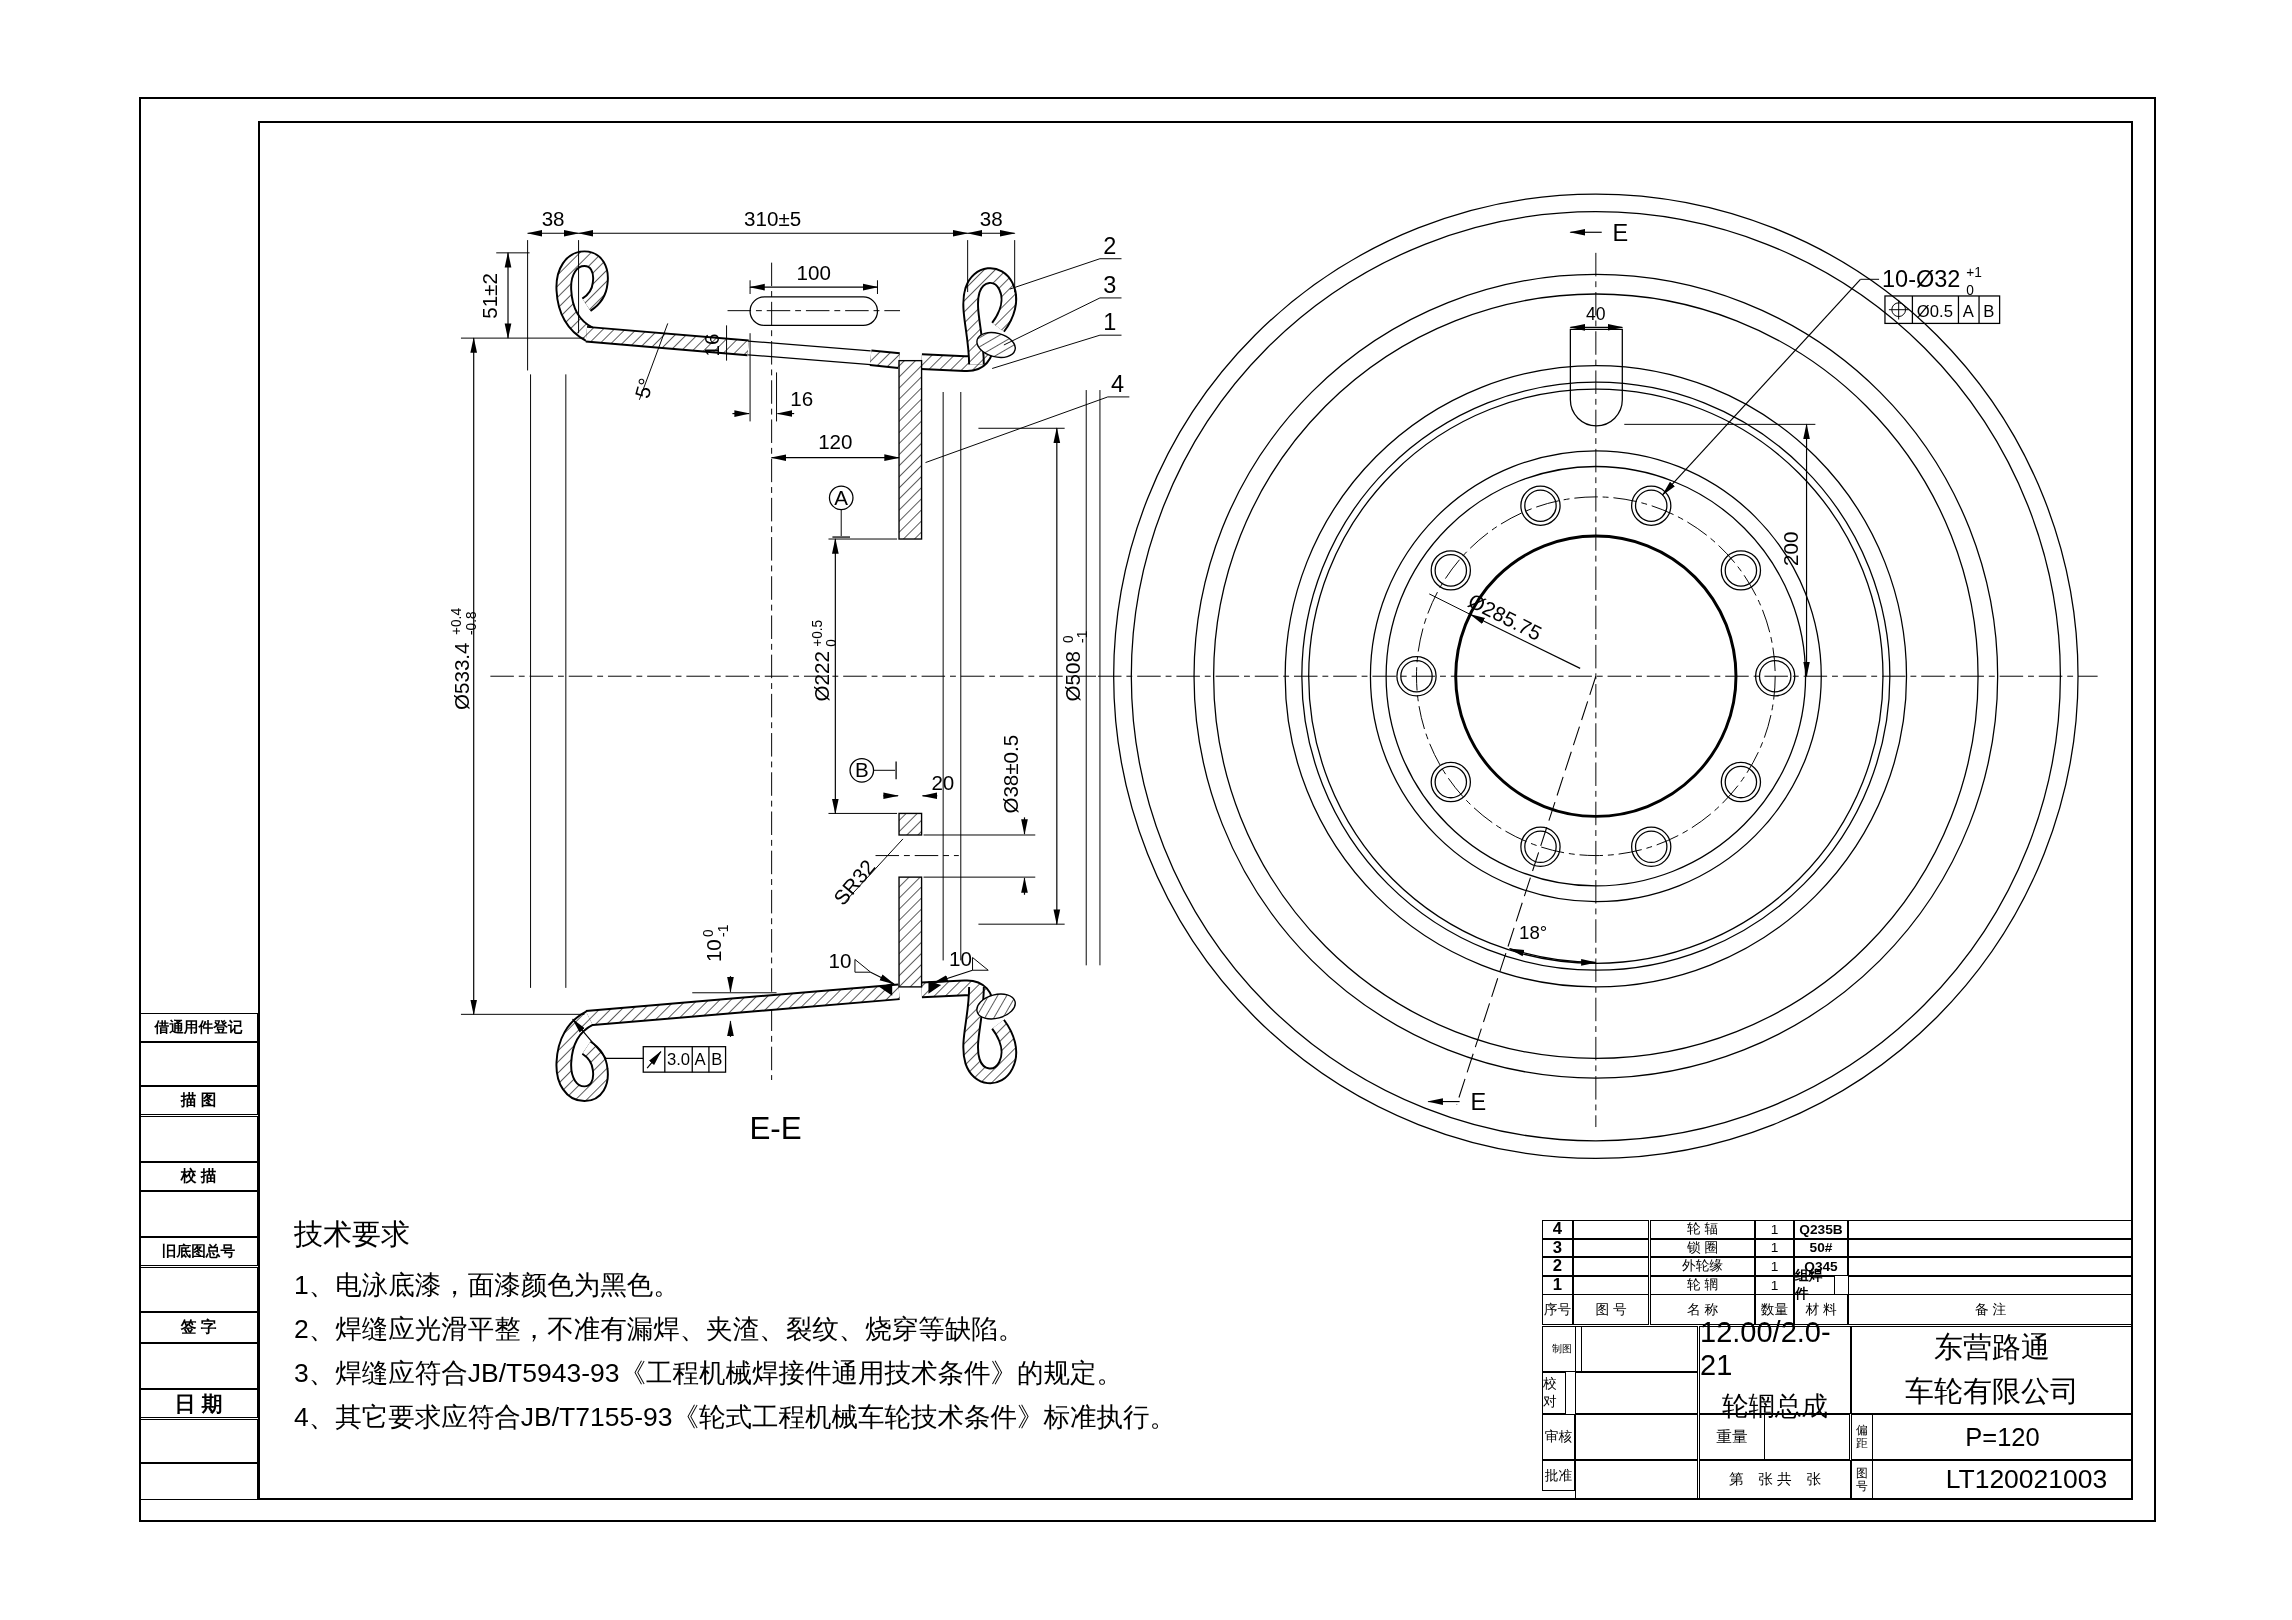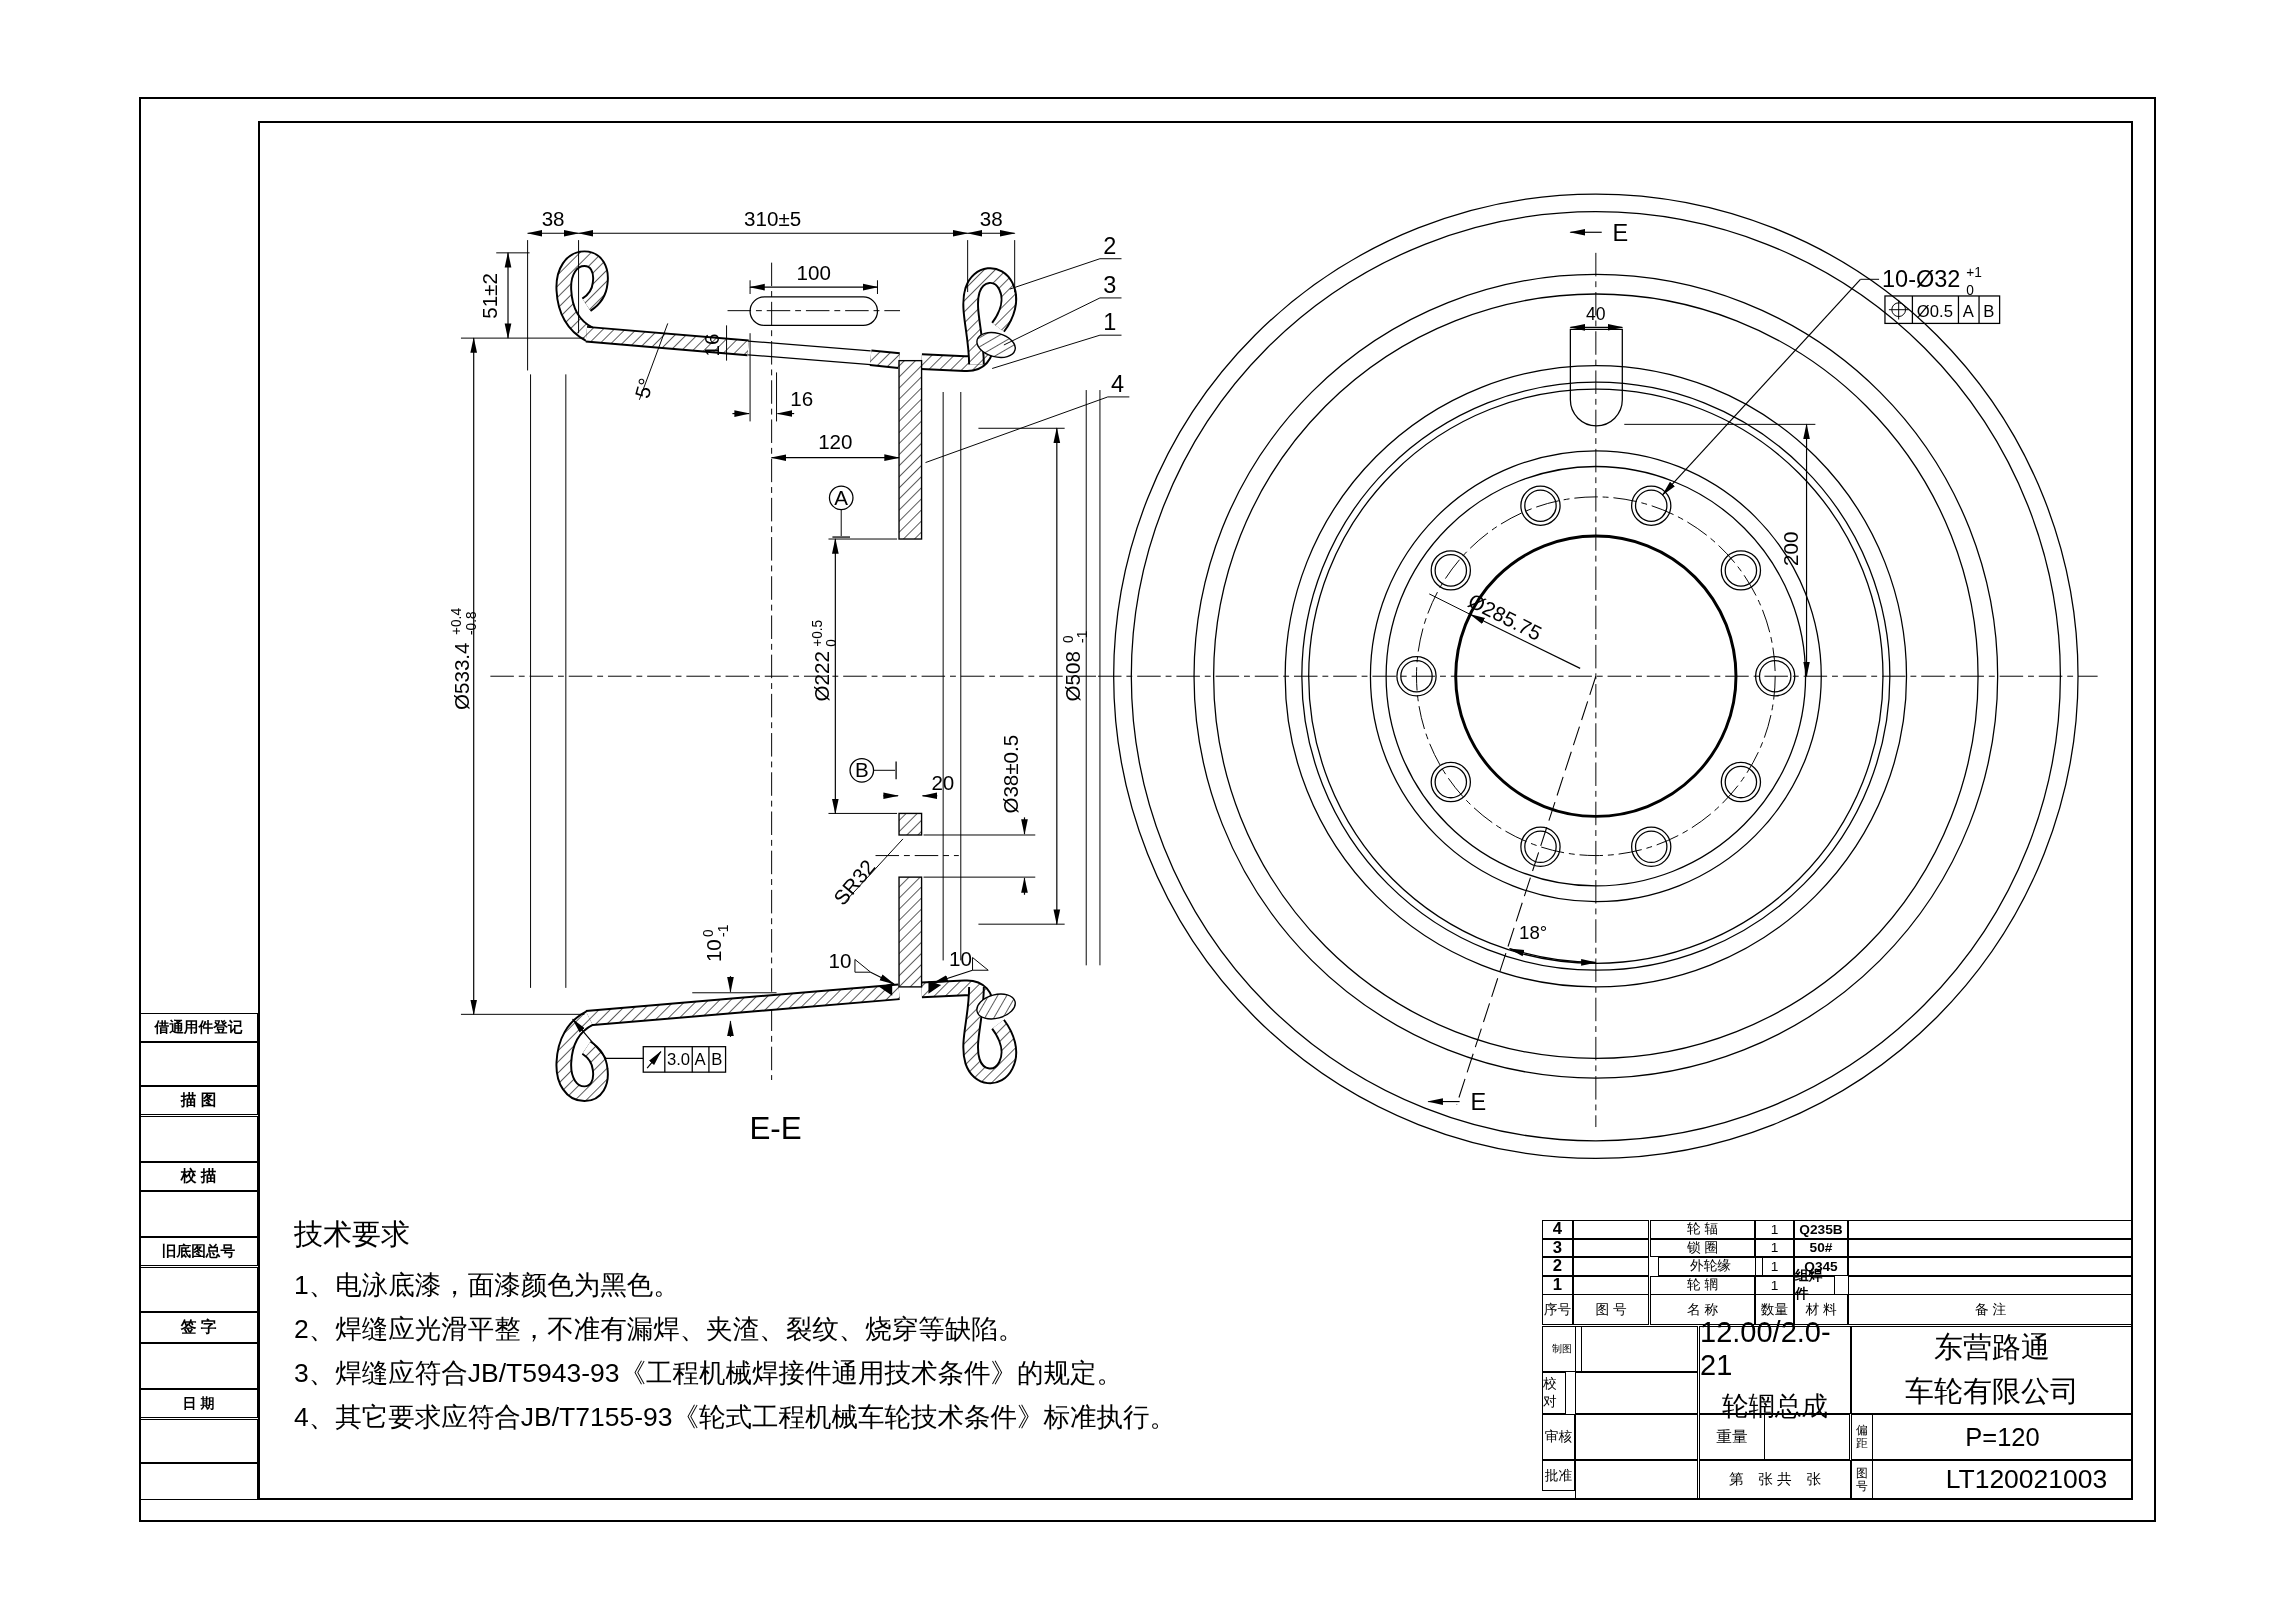--- a/index.html
+++ b/index.html
@@ -391,21 +391,21 @@
     <div class="cell" style="left:0;top:9.8px;width:119px;height:29px;font-size:14.7px;font-weight:bold;">借通用件登记</div>
     <div class="cell" style="left:0;top:39px;width:119px;height:44px;"></div>
     <div class="cell" style="left:0;top:83px;width:119px;height:29px;font-size:15.7px;font-weight:bold;">描 图</div>
     <div class="cell" style="left:0;top:113px;width:119px;height:46px;"></div>
     <div class="cell" style="left:0;top:159px;width:119px;height:29px;font-size:15.7px;font-weight:bold;">校 描</div>
     <div class="cell" style="left:0;top:188px;width:119px;height:46px;"></div>
     <div class="cell" style="left:0;top:234px;width:119px;height:29px;font-size:14.7px;font-weight:bold;">旧底图总号</div>
     <div class="cell" style="left:0;top:264px;width:119px;height:45px;"></div>
     <div class="cell" style="left:0;top:309px;width:119px;height:31px;font-size:15.7px;font-weight:bold;">签 字</div>
     <div class="cell" style="left:0;top:340px;width:119px;height:46px;"></div>
-    <div class="cell" style="left:0;top:386px;width:119px;height:29px;font-size:14px;font-weight:bold;">日 期</div>
+    <div class="cell" style="left:0;top:386px;width:119px;height:29px;font-size:21px;font-weight:bold;">日 期</div>
     <div class="cell" style="left:0;top:416px;width:119px;height:44px;"></div>
     <div class="cell" style="left:0;top:460px;width:119px;height:37px;"></div>
   </div>
 
   <div class="abs" style="left:1542px;top:1220px;width:591px;height:279px;">
 
     <div class="cell" style="left:0;top:0;width:31px;height:18.6px;font-size:16.7px;font-weight:bold;">4</div>
     <div class="cell" style="left:31px;top:0;width:76px;height:18.6px;"></div>
     <div class="cell" style="left:108px;top:0;width:105px;height:18.6px;font-size:13.7px;">轮 辐</div>
     <div class="cell" style="left:213px;top:0;width:39px;height:18.6px;font-size:13.7px;">1</div>
@@ -414,21 +414,21 @@
 
     <div class="cell" style="left:0;top:18.6px;width:31px;height:18.6px;font-size:16.7px;font-weight:bold;">3</div>
     <div class="cell" style="left:31px;top:18.6px;width:76px;height:18.6px;"></div>
     <div class="cell" style="left:108px;top:18.6px;width:105px;height:18.6px;font-size:13.7px;">锁 圈</div>
     <div class="cell" style="left:213px;top:18.6px;width:39px;height:18.6px;font-size:13.7px;">1</div>
     <div class="cell" style="left:252px;top:18.6px;width:54px;height:18.6px;font-size:13.7px;font-weight:bold;">50#</div>
     <div class="cell" style="left:306px;top:18.6px;width:285px;height:18.6px;"></div>
 
     <div class="cell" style="left:0;top:37px;width:31px;height:18.6px;font-size:16.7px;font-weight:bold;">2</div>
     <div class="cell" style="left:31px;top:37px;width:76px;height:18.6px;"></div>
-    <div class="cell" style="left:116px;top:37px;width:105px;height:18.6px;font-size:13.7px;">外轮缘</div>
+    <div class="cell" style="left:108px;top:37px;width:105px;height:18.6px;font-size:13.7px;">外轮缘</div>
     <div class="cell" style="left:213px;top:37px;width:39px;height:18.6px;font-size:13.7px;">1</div>
     <div class="cell" style="left:252px;top:37px;width:54px;height:18.6px;font-size:13.7px;font-weight:bold;">Q345</div>
     <div class="cell" style="left:306px;top:37px;width:285px;height:18.6px;"></div>
 
     <div class="cell" style="left:0;top:56px;width:31px;height:18.6px;font-size:16.7px;font-weight:bold;">1</div>
     <div class="cell" style="left:31px;top:56px;width:76px;height:18.6px;"></div>
     <div class="cell" style="left:108px;top:56px;width:105px;height:18.6px;font-size:13.7px;">轮 辋</div>
     <div class="cell" style="left:213px;top:56px;width:39px;height:18.6px;font-size:13.7px;">1</div>
     <div class="cell" style="left:252px;top:56px;width:41px;height:18.6px;font-size:13.7px;font-weight:bold;">组焊件</div>
     <div class="cell" style="left:306px;top:56px;width:285px;height:18.6px;"></div>

